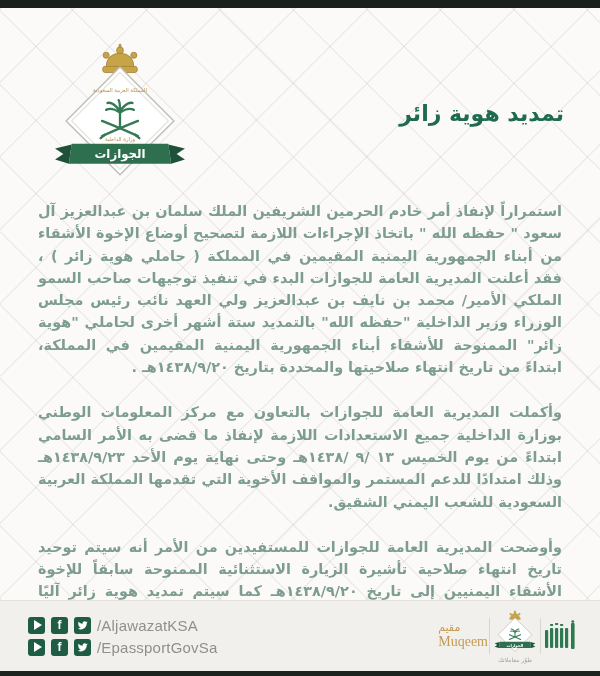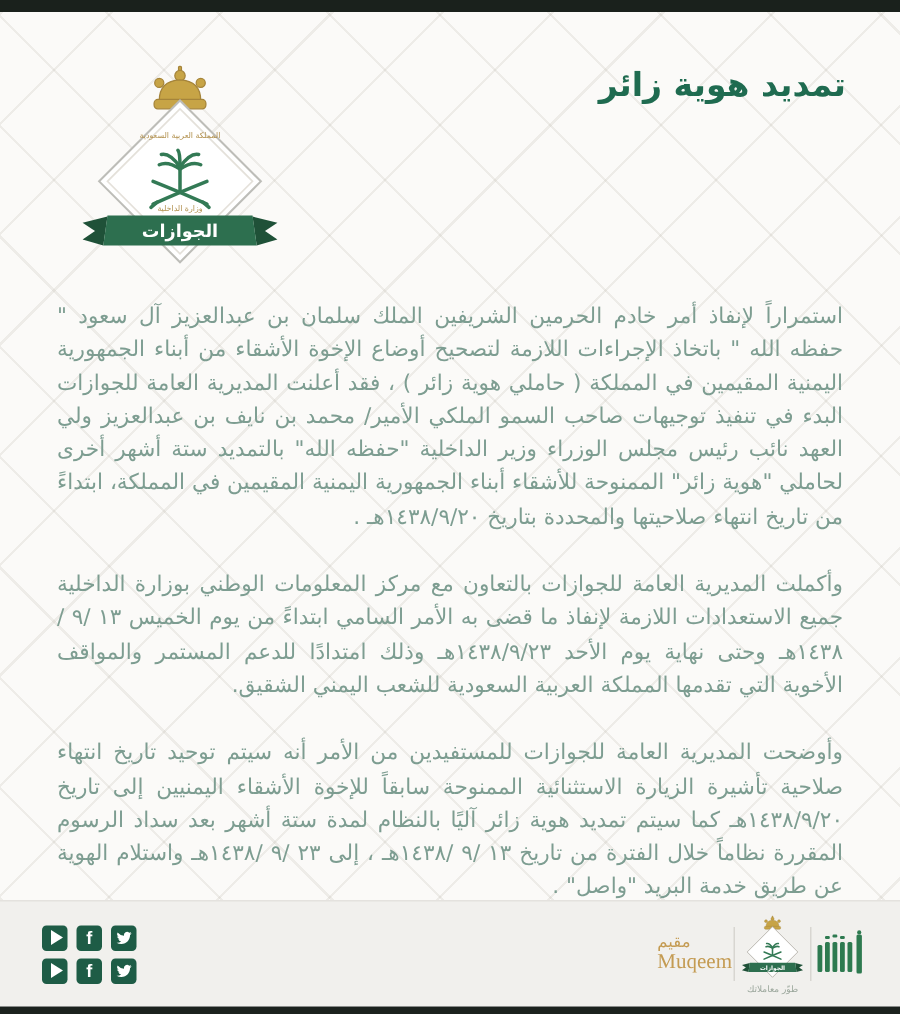--- a/index.html
+++ b/index.html
@@ -10,24 +10,24 @@
   .top-bar{position:absolute;top:0;left:0;width:600px;height:8px;background:#1a211c;}
   .main{
     position:absolute;top:8px;left:0;width:600px;height:592px;
     background-color:#fbfaf8;
     background-image:
       repeating-linear-gradient(45deg, rgba(185,180,168,.20) 0, rgba(185,180,168,.20) 1.5px, transparent 1.5px, transparent 52px),
       repeating-linear-gradient(135deg, rgba(185,180,168,.20) 0, rgba(185,180,168,.20) 1.5px, transparent 1.5px, transparent 52px);
   }
   .header{display:flex;justify-content:space-between;align-items:flex-start;padding:34px 36px 0 44px;}
   .logo-wrap{width:152px;flex:0 0 auto;}
-  .title-block{direction:rtl;text-align:right;color:#1f6b50;font-weight:bold;}
+  .title-block{direction:rtl;text-align:right;margin-top:56px;color:#1f6b50;font-weight:bold;}
   .title-block .t1{font-size:22px;line-height:32px;}
   .title-block .t2{font-size:21px;line-height:32px;}
-  .article{direction:rtl;padding:10px 38px 0 38px;text-align:justify;text-align-last:right;}
+  .article{direction:rtl;padding:10px 38px 0 38px;text-align:justify;text-align-last:right;font-weight:bold;}
   .article p{margin:0 0 23px 0;font-size:14.4px;line-height:22.3px;color:#7d9d91;}
   .footer{
     position:absolute;top:600px;left:0;width:600px;height:71px;
     background:#f1f0ed;border-top:1px solid #e4e2de;
     display:flex;justify-content:space-between;align-items:center;
     padding:0 20px 0 28px;box-sizing:border-box;
   }
   .bottom-bar{position:absolute;top:671px;left:0;width:600px;height:5px;background:#1c221e;}
   .social{display:flex;flex-direction:column;gap:5px;}
   .social-row{display:flex;align-items:center;gap:6px;cursor:pointer;}
@@ -115,33 +115,35 @@
             <span class="play-tri"></span>
           </span>
         <span class="sq">
             <span class="fb-f">f</span>
           </span>
         <span class="sq">
           <svg width="11" height="11" viewBox="0 0 24 24" fill="#ffffff">
               <path d="M23.4 4.8c-.8.36-1.66.6-2.56.72a4.5 4.5 0 0 0 1.97-2.48c-.87.52-1.83.9-2.85 1.1a4.48 4.48 0 0 0-7.64 4.08A12.7 12.7 0 0 1 3.1 3.57a4.48 4.48 0 0 0 1.39 5.98 4.45 4.45 0 0 1-2.03-.56v.06a4.48 4.48 0 0 0 3.6 4.39c-.66.18-1.36.2-2.03.08a4.48 4.48 0 0 0 4.18 3.11A8.98 8.98 0 0 1 1.57 18.5 12.67 12.67 0 0 0 8.43 20.5c8.23 0 12.73-6.82 12.73-12.73l-.01-.58a9.1 9.1 0 0 0 2.25-2.39z"></path>
             </svg>
         </span>
+        <span class="handle">/AljawazatKSA</span>
       </div>
       <div class="social-row">
         <span class="sq">
             <span class="play-tri"></span>
           </span>
         <span class="sq">
             <span class="fb-f">f</span>
           </span>
         <span class="sq">
           <svg width="11" height="11" viewBox="0 0 24 24" fill="#ffffff">
               <path d="M23.4 4.8c-.8.36-1.66.6-2.56.72a4.5 4.5 0 0 0 1.97-2.48c-.87.52-1.83.9-2.85 1.1a4.48 4.48 0 0 0-7.64 4.08A12.7 12.7 0 0 1 3.1 3.57a4.48 4.48 0 0 0 1.39 5.98 4.45 4.45 0 0 1-2.03-.56v.06a4.48 4.48 0 0 0 3.6 4.39c-.66.18-1.36.2-2.03.08a4.48 4.48 0 0 0 4.18 3.11A8.98 8.98 0 0 1 1.57 18.5 12.67 12.67 0 0 0 8.43 20.5c8.23 0 12.73-6.82 12.73-12.73l-.01-.58a9.1 9.1 0 0 0 2.25-2.39z"></path>
             </svg>
         </span>
+        <span class="handle">/EpassportGovSa</span>
       </div>
     </div>
 
     <div class="footer-right">
       <div class="muqeem">
         <span class="ar">مقيم</span>
         <span class="en">Muqeem</span>
       </div>
       <div class="vdiv"></div>
       <div class="stamp">

